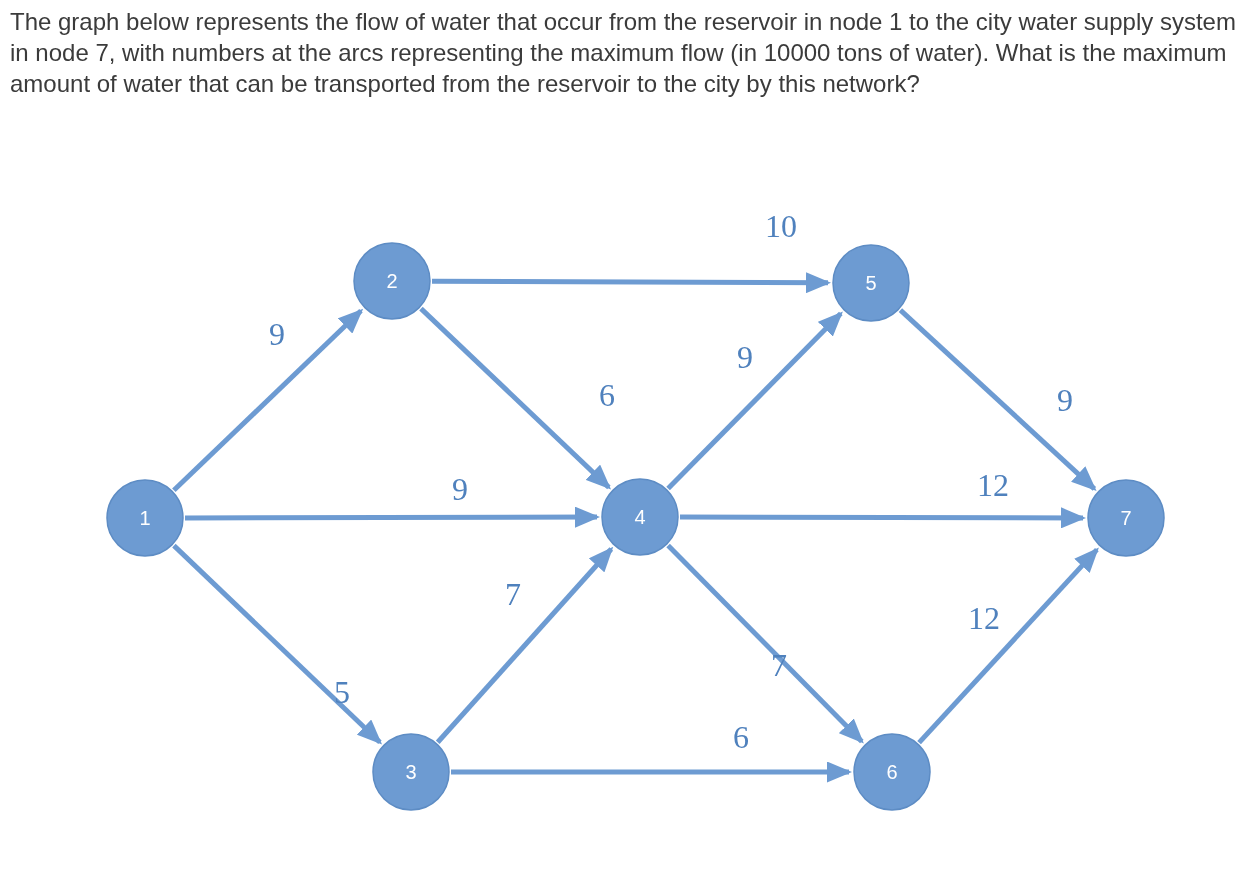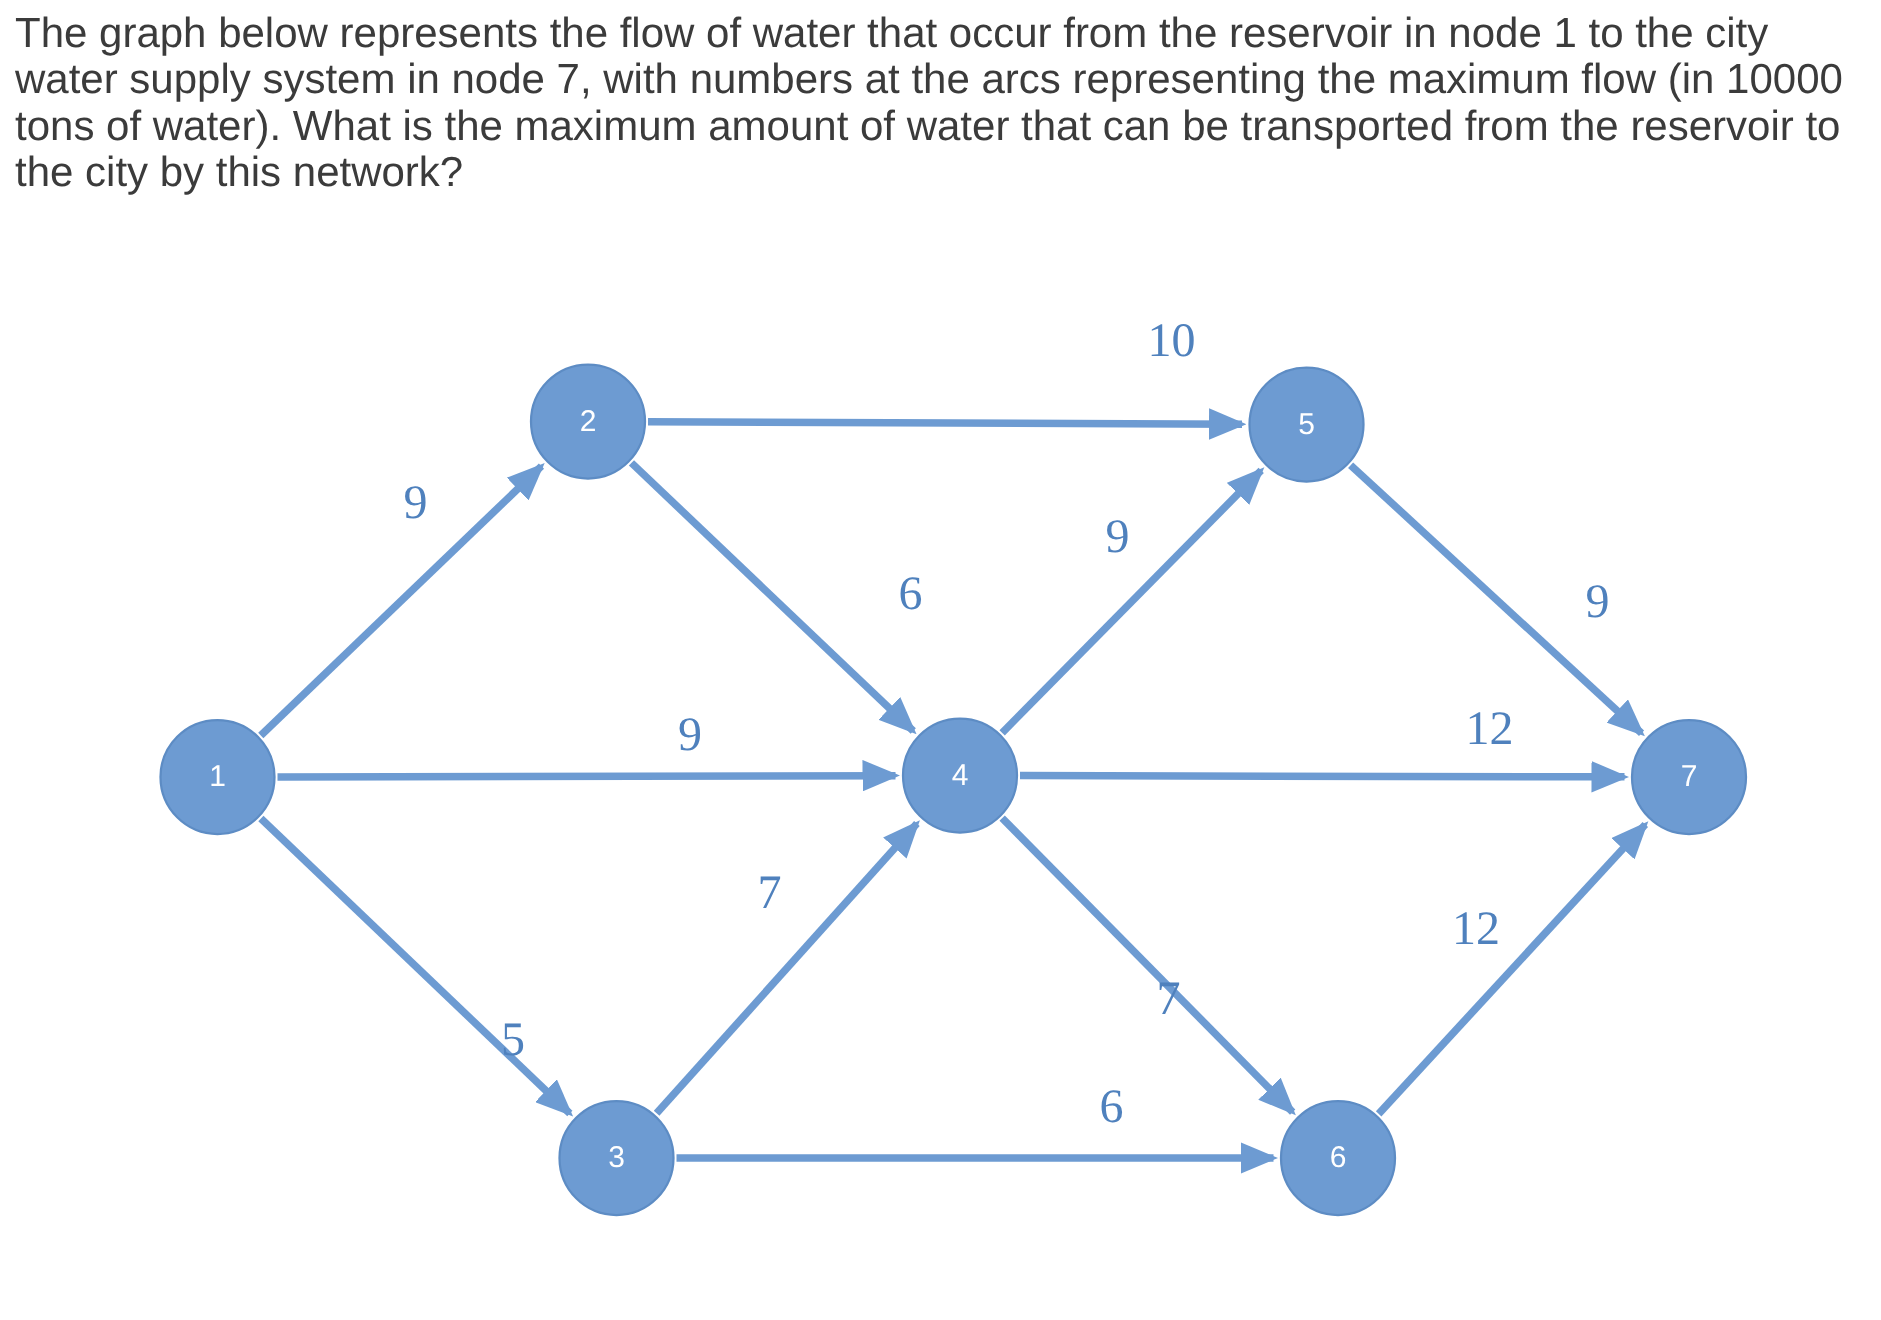--- a/index.html
+++ b/index.html
@@ -10,21 +10,21 @@
     background: #ffffff;
     overflow: hidden;
     font-family: "Liberation Sans", sans-serif;
   }
   .question {
     position: absolute;
     top: 6px;
     left: 10px;
     width: 1234px;
     margin: 0;
-    font-size: 28px;
+    font-size: 24px;
     line-height: 31px;
     color: #3b3b3b;
   }
   .graph-svg {
     position: absolute;
     left: 0;
     top: 0;
     width: 1254px;
     height: 880px;
   }

